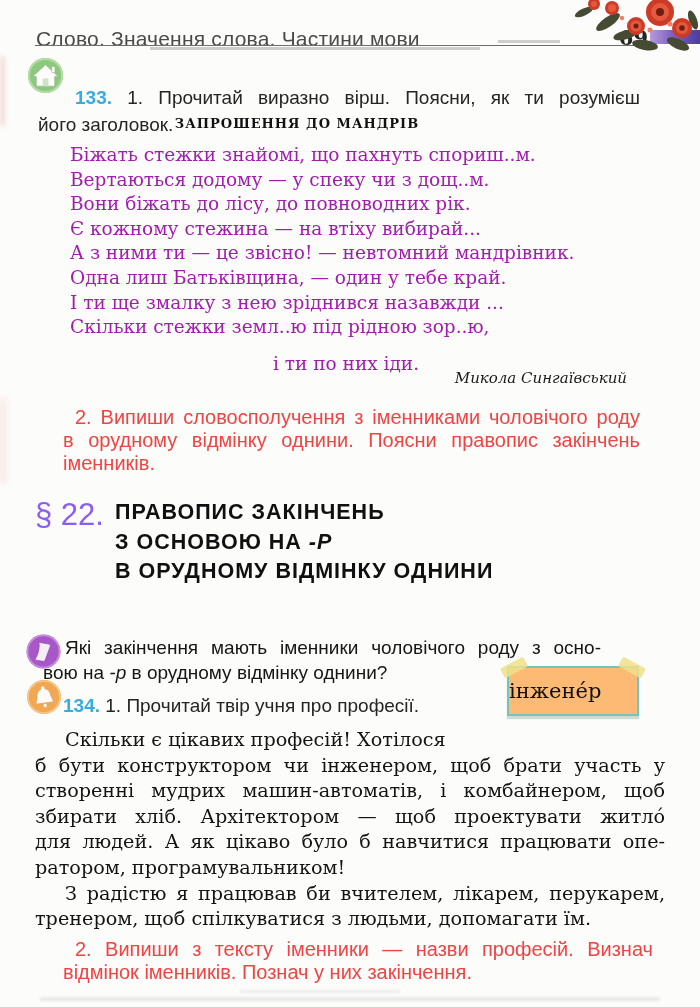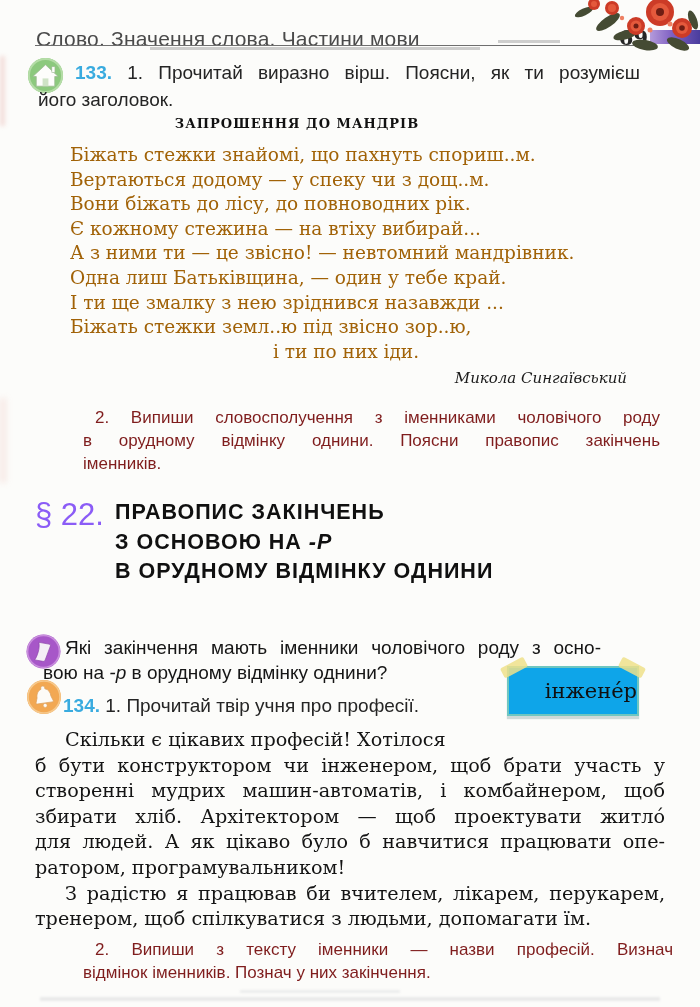--- a/index.html
+++ b/index.html
@@ -8,38 +8,38 @@
   .sans{font-family:"Liberation Sans","DejaVu Sans",sans-serif;}
   .serif{font-family:"DejaVu Serif","Liberation Serif",serif;}
   .jl{text-align:justify;text-align-last:justify;}
   .num{color:#39abdf;font-weight:700;}
   .it{font-style:italic;}
   .hdr-title{font-size:21px;color:#4a4a4a;letter-spacing:.2px;}
   .page-num{font-size:21px;font-weight:700;color:#262626;text-align:right;}
   .bar{background:linear-gradient(90deg,#b49bdb 0%,#7e5fc2 45%,#4a3d9d 100%);border-radius:2px 0 0 2px;}
   .rule{border-top:1.6px solid #6e6e6e;}
   .ex-intro{font-size:19px;line-height:26.5px;color:#252525;}
-  .poem{font-size:18.5px;line-height:24.6px;color:#a16207;}
+  .poem{font-size:18.5px;line-height:24.6px;color:#a21caf;}
   .poem-title{font-size:13px;font-weight:700;letter-spacing:1px;text-align:center;color:#111;}
   .author{font-size:15px;font-style:italic;text-align:right;color:#1a1a1a;}
-  .task{font-size:17px;line-height:23px;color:#7f1d1d;margin-left:20px;}
+  .task{font-size:20px;line-height:23px;color:#ef4444;}
   .sec-label{font-size:31px;font-weight:400;color:#8b5cf6;}
   .sec-title{font-size:21.5px;line-height:29.6px;font-weight:700;color:#101010;letter-spacing:1px;}
   .question{font-size:19px;line-height:24.5px;font-weight:400;color:#161616;}
   .story{font-size:19.2px;line-height:25.6px;color:#141414;}
-  .card{background:#0ea5e9;border:2px solid #6fc6c0;box-shadow:0 3px 1px rgba(140,165,165,.4);text-align:right;}
+  .card{background:#fdba74;border:2px solid #6fc6c0;box-shadow:0 3px 1px rgba(140,165,165,.4);text-align:left;}
   .card-text{font-size:21px;line-height:46px;color:#101010;}
   .tape{position:absolute;width:26px;height:11px;background:#efe08a;opacity:.85;top:-6px;border-radius:2px;}
   .tape-l{left:-8px;transform:rotate(-28deg);}
   .tape-r{right:-8px;transform:rotate(28deg);}
   .ind12{padding-left:12px;}
   .ind22{padding-left:22px;}
   .ind30{padding-left:30px;}
-  .ind37{padding-left:37px;}
-  .poem-indent{margin-left:203px;}
+  .ind37{padding-left:37px;margin-top:25px;}
+  .poem-indent{margin-left:203px;margin-top:12px;}
   .smudge{pointer-events:none;}
 </style>
 </head>
 <body>
 
 <div class="page">
 
   <div class="abs hdr-title sans" style="left:36px;top:27px;">Слово. Значення слова. Частини мови</div>
   <div class="abs page-num serif" style="left:560px;top:25px;width:88px;">69</div>
   <div class="abs bar" style="left:650px;top:30px;width:50px;height:14px;"></div>
@@ -90,21 +90,21 @@
 
   <div class="abs poem-title serif" style="left:0;top:116px;width:594px;">ЗАПРОШЕННЯ ДО МАНДРІВ</div>
   <div class="abs poem serif" style="left:70px;top:143px;width:600px;">
     <div>Біжать стежки знайомі, що пахнуть спориш..м.</div>
     <div>Вертаються додому — у спеку чи з дощ..м.</div>
     <div>Вони біжать до лісу, до повноводних рік.</div>
     <div>Є кожному стежина — на втіху вибирай...</div>
     <div>А з ними ти — це звісно! — невтомний мандрівник.</div>
     <div>Одна лиш Батьківщина, — один у тебе край.</div>
     <div>І ти ще змалку з нею зріднився назавжди ...</div>
-    <div>Біжать стежки земл..ю під звісно зор..ю,</div>
+    <div>Скільки стежки земл..ю під рідною зор..ю,</div>
     <div class="poem-indent">і ти по них іди.</div>
   </div>
   <div class="abs author serif" style="left:70px;top:369px;width:557px;">Микола Сингаївський</div>
 
   <div class="abs task sans" style="left:63px;top:406px;width:577px;">
     <div class="jl ind12">2. Випиши словосполучення з іменниками чоловічого роду</div>
     <div class="jl">в орудному відмінку однини. Поясни правопис закінчень</div>
     <div>іменників.</div>
   </div>
 

